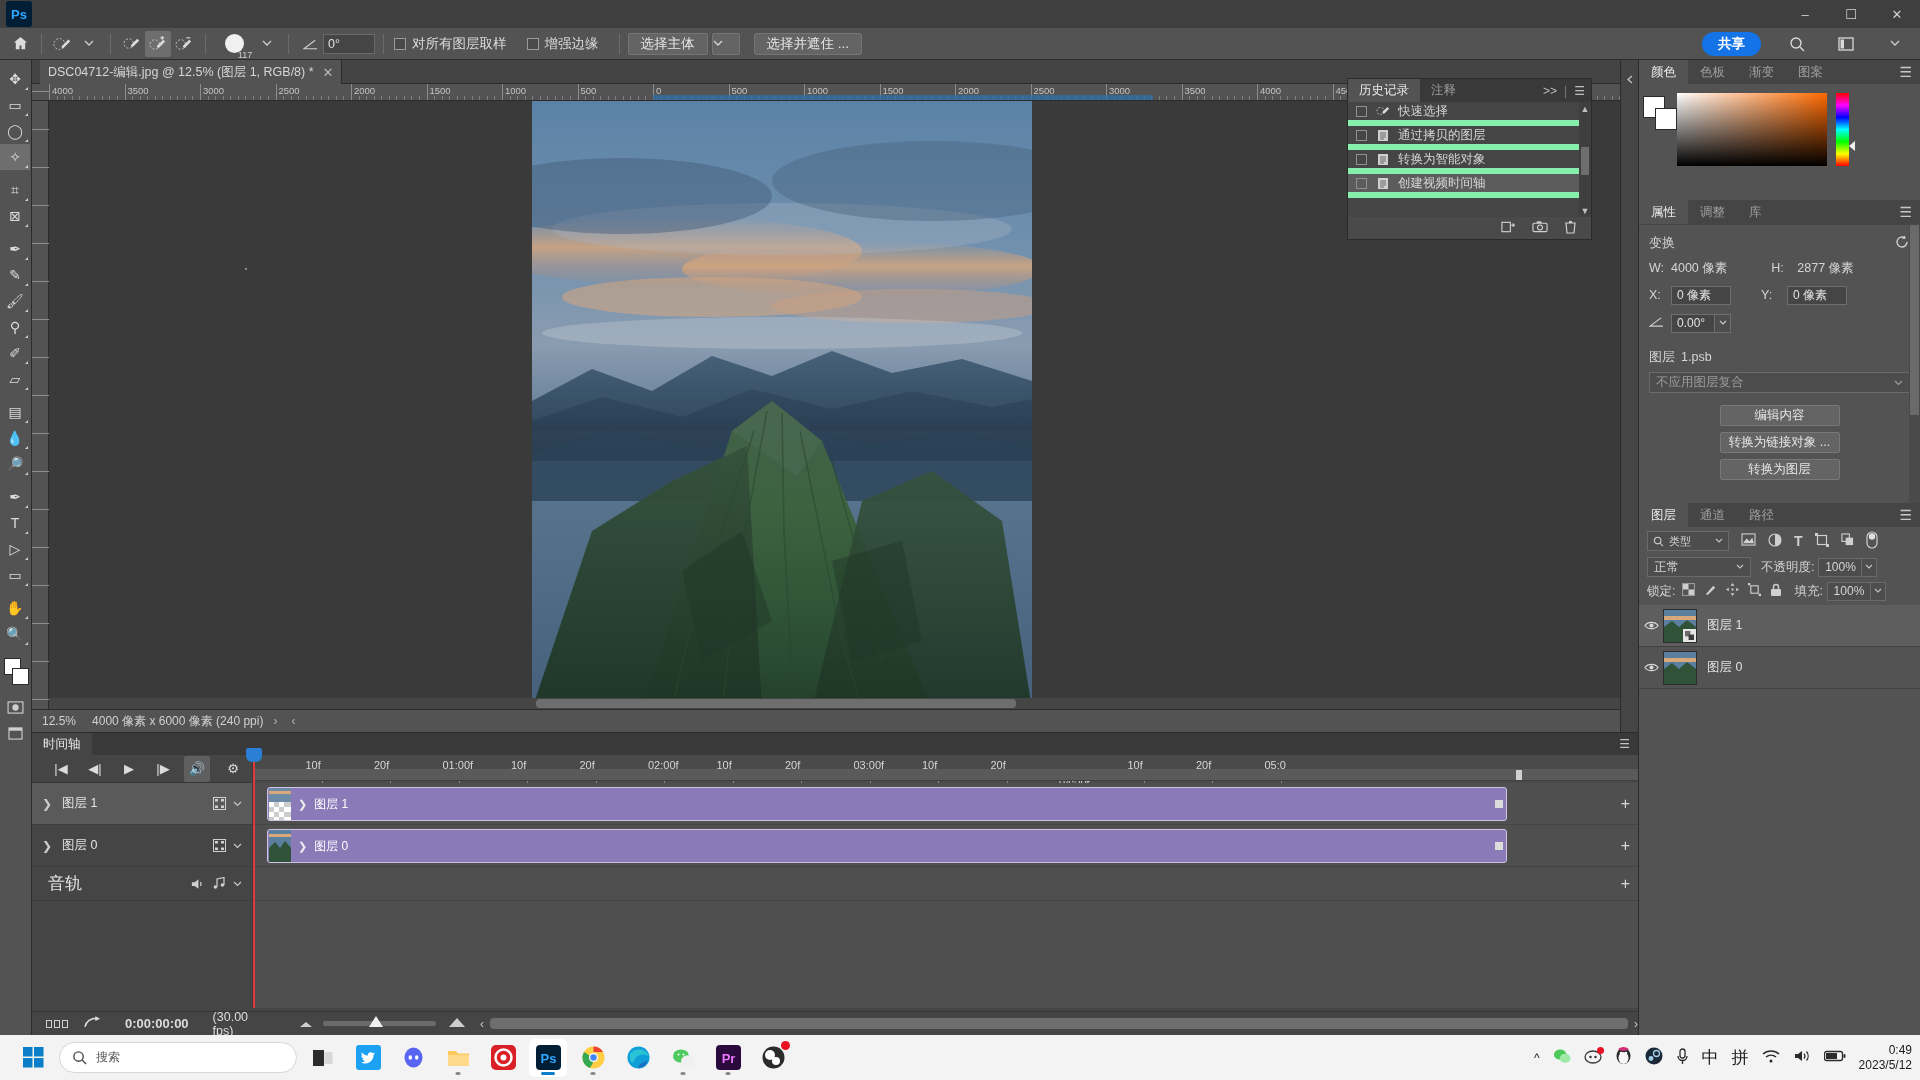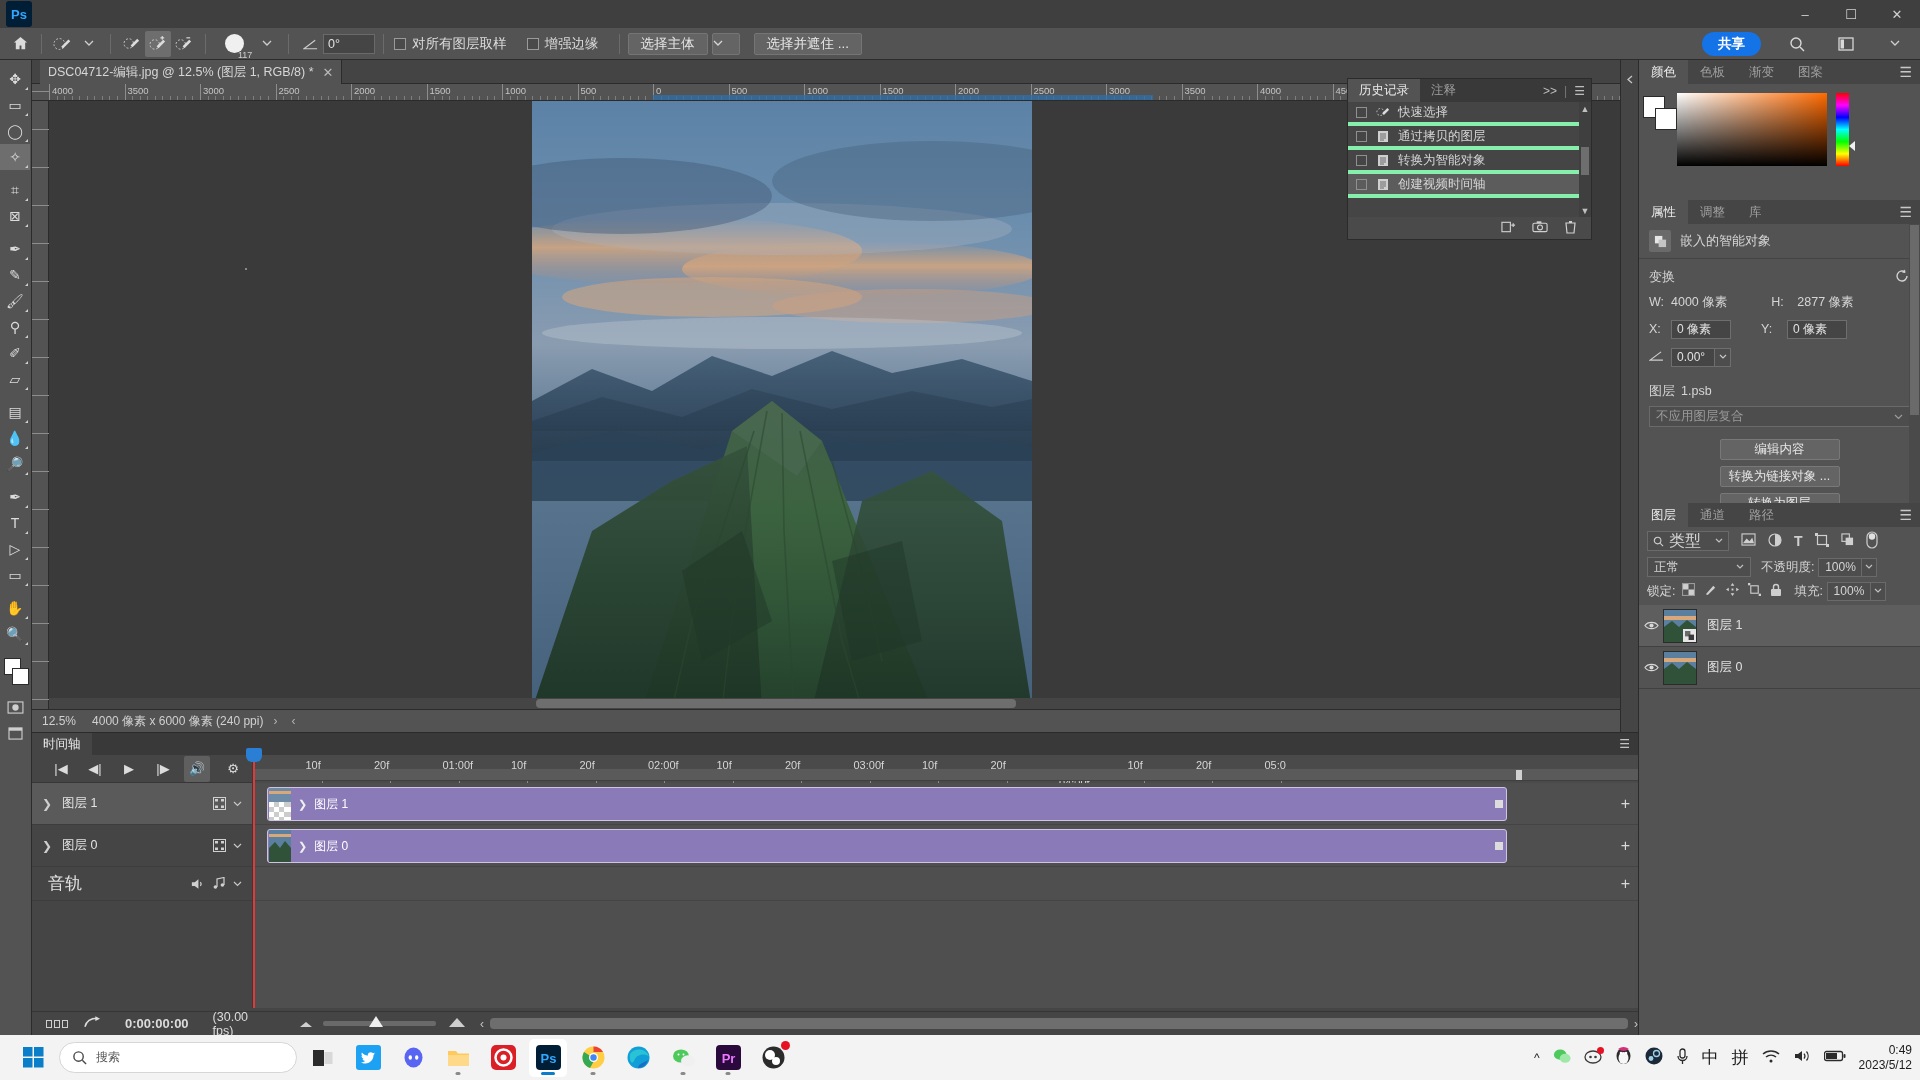--- a/index.html
+++ b/index.html
@@ -48,21 +48,21 @@
   #hscroll .thumb { position:absolute; left:487px; top:1px; width:480px; height:9px; background:#6e6e6e; border-radius:4px; }
   #vscroll { position:absolute; right:0; top:41px; width:13px; bottom:34px; background:#454545; }
   #vscroll .thumb { position:absolute; left:2px; top:14px; width:9px; height:380px; background:#6e6e6e; border-radius:4px; }
 
   
   #history { position:absolute; left:1347px; top:78px; width:245px; height:162px; background:#454545; border:1px solid #2b2b2b; }
   .ptabs { height:23px; background:#393939; display:flex; align-items:stretch; }
   .ptab { padding:0 11px; display:flex; align-items:center; font-size:12.5px; color:#9e9e9e; }
   .ptab.active { background:#535353; color:#e8e8e8; }
   .ptab-right { margin-left:auto; display:flex; align-items:center; padding-right:6px; gap:7px; color:#bdbdbd; font-size:12px; }
-  .hist-row { height:24px; display:flex; align-items:center; padding-left:8px; font-size:12.5px; color:#d6d6d6; border-bottom:4px solid #86efac; }
+  .hist-row { height:24px; display:flex; align-items:center; padding-left:8px; font-size:12.5px; color:#d6d6d6; border-bottom:6px solid #86efac; }
   .hist-row.sel { background:#5c5c5c; }
   .hist-chk { width:11px; height:11px; border:1px solid #909090; margin-right:9px; }
   .hist-ico { width:14px; height:14px; margin-right:8px; display:flex; align-items:center; justify-content:center; }
   #hist-bottom { position:absolute; left:0; bottom:0; width:100%; height:22px; background:#4a4a4a; display:flex; align-items:center; justify-content:flex-end; gap:16px; padding-right:14px; }
 
   
   #rightdock { position:absolute; left:1638px; top:60px; width:282px; height:1020px; background:#535353; border-left:1px solid #2b2b2b; }
   #collapse-col { position:absolute; left:1620px; top:60px; width:18px; height:1020px; background:#454545; border-left:1px solid #2b2b2b; }
   .cc-icon { width:18px; height:26px; display:flex; align-items:center; justify-content:center; margin-top:6px; }
   .panel { border-bottom:1px solid #3a3a3a; }
@@ -789,29 +789,20 @@
   </div>
 
   <div class="panel" style="height:303px;position:relative;">
     <div class="ptabs2">
       <div class="ptab2 active">属性</div>
       <div class="ptab2">调整</div>
       <div class="ptab2">库</div>
       <div class="ptab2-menu">☰</div>
     </div>
     <div class="panel-body" style="height:279px;position:relative;padding:0 10px;">
-      <div style="display:flex;align-items:center;height:34px;">
-        <span style="width:22px;height:22px;background:#6a6a6a;border-radius:2px;display:flex;align-items:center;justify-content:center;">
-          <svg width="13" height="13" viewBox="0 0 14 14">
-              <rect x="1" y="1" width="8" height="8" fill="#e6e6e6"></rect>
-              <rect x="5" y="5" width="8" height="8" fill="#c4c4c4"></rect>
-            </svg>
-        </span>
-        <span style="margin-left:9px;font-size:13px;">嵌入的智能对象</span>
-      </div>
       <div style="height:1px;background:#444;margin:0 -10px 6px;"></div>
       <div style="display:flex;align-items:center;justify-content:space-between;height:24px;">
         <span style="font-size:13px;">变换</span>
         <span>
           <svg width="16" height="14" viewBox="0 0 16 14">
               <path d="M13 7 a5 5 0 1 1 -2-4" stroke="#d3d3d3" fill="none" stroke-width="1.4"></path>
               <path d="M11 0.5 L11.4 4 L8 3.4 Z" fill="#d3d3d3"></path>
             </svg>
         </span>
       </div>
@@ -867,21 +858,21 @@
       <div class="ptab2-menu">☰</div>
     </div>
     <div class="panel-body" style="height:553px;position:relative;">
 
       <div style="height:28px;display:flex;align-items:center;padding:0 8px;">
         <div style="width:82px;height:20px;background:#4d4d4d;border:1px solid #6a6a6a;display:flex;align-items:center;padding:0 5px;gap:5px;">
           <svg width="11" height="11" viewBox="0 0 12 12">
               <circle cx="5" cy="5" r="3.6" fill="none" stroke="#cfcfcf" stroke-width="1.2"></circle>
               <path d="M8 8 L11 11" stroke="#cfcfcf" stroke-width="1.2"></path>
             </svg>
-          <span style="font-size:16px;">类型</span>
+          <span style="font-size:11px;">类型</span>
           <svg style="margin-left:auto;" width="8" height="6" viewBox="0 0 8 6">
               <path d="M1 1 L4 4 L7 1" stroke="#c0c0c0" fill="none" stroke-width="1.2"></path>
             </svg>
         </div>
         <span style="margin-left:12px;">
           <svg width="15" height="13" viewBox="0 0 16 14">
               <rect x="1" y="1" width="14" height="12" fill="none" stroke="#cfcfcf" stroke-width="1.2"></rect>
               <path d="M2 11 L6 6 L9 9 L12 5 L14 11 Z" fill="#cfcfcf"></path>
             </svg>
         </span>

